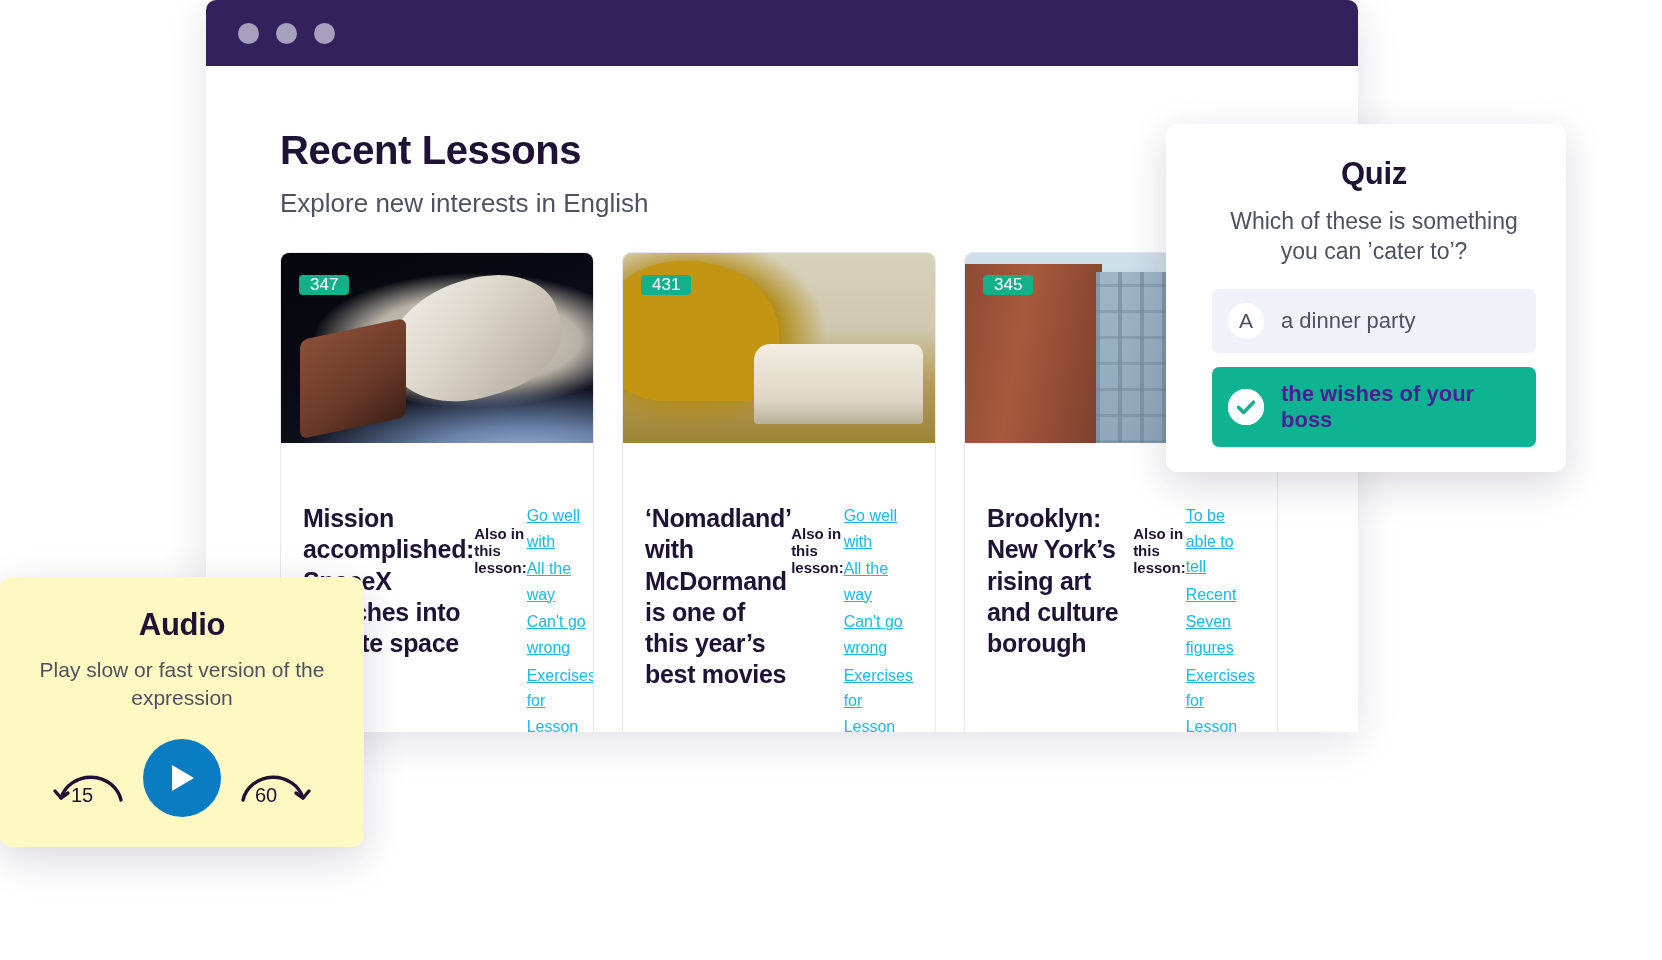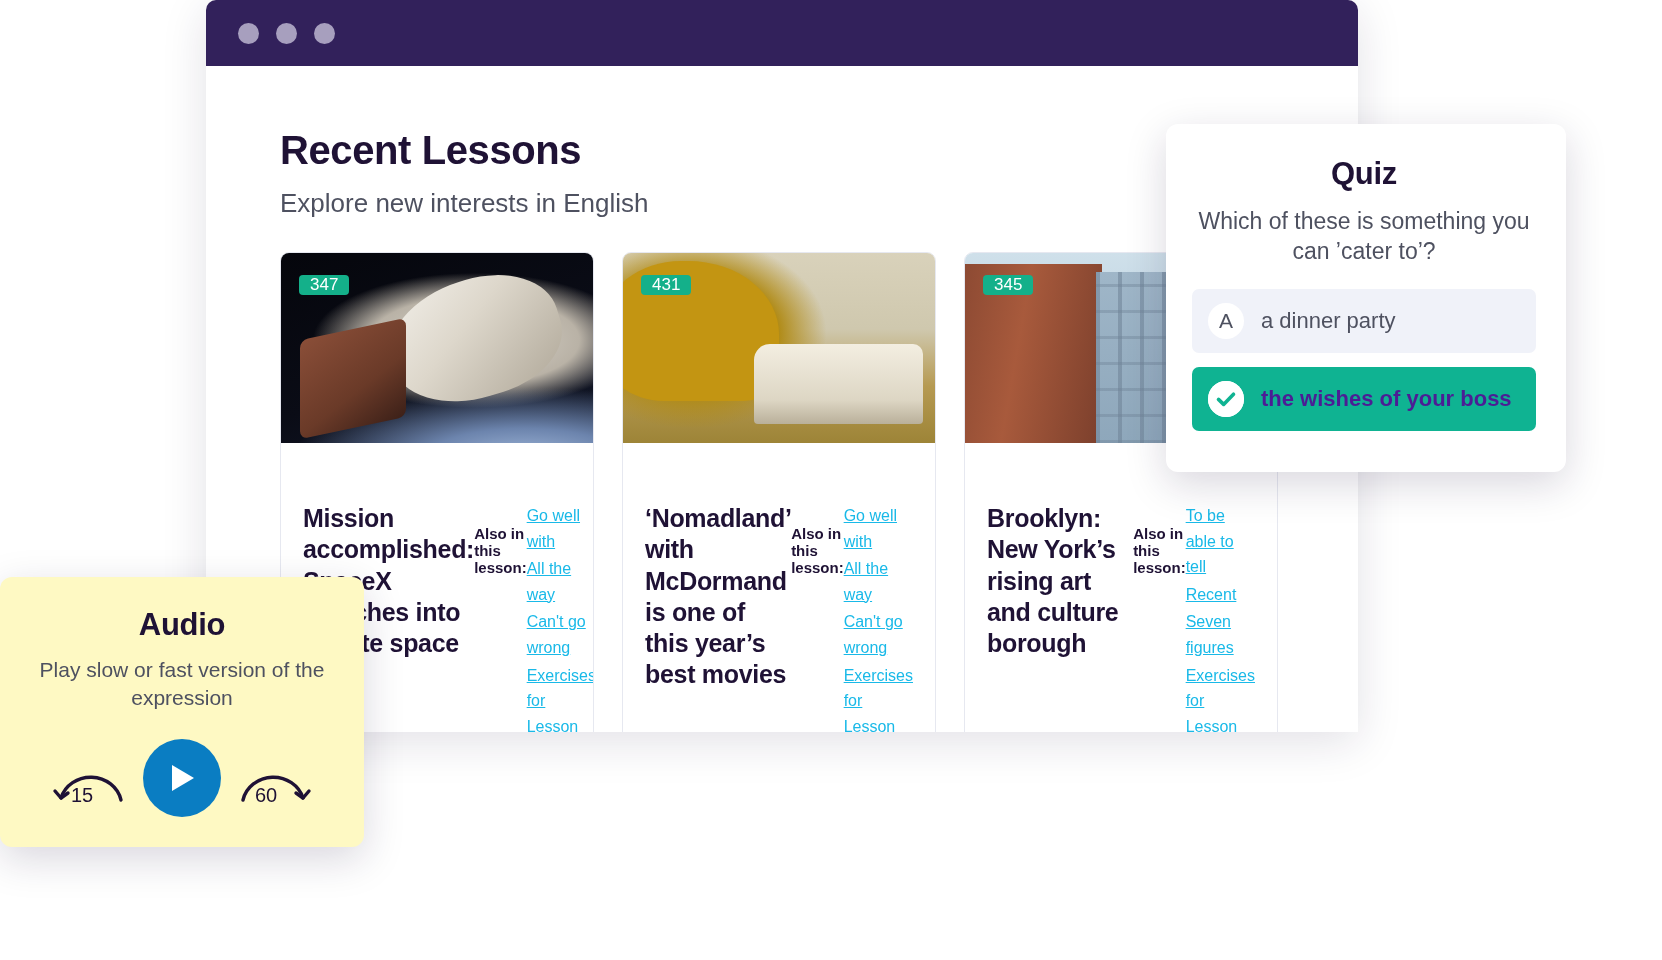--- a/index.html
+++ b/index.html
@@ -273,21 +273,21 @@
   
   .quiz-card {
     position: absolute;
     left: 1166px;
     top: 124px;
     width: 400px;
     height: 348px;
     background: #ffffff;
     border-radius: 12px;
     box-shadow: 0 12px 40px rgba(30,20,60,0.17);
-    padding: 32px 30px 0 26px;
+    padding: 32px 30px 0 46px;
     text-align: center;
   }
 
   .quiz-question {
     font-size: 23px;
     color: #4e5160;
     line-height: 1.32;
     margin-top: 14px;
   }
 
@@ -314,21 +314,21 @@
     background: #ffffff;
     display: flex;
     align-items: center;
     justify-content: center;
     flex: 0 0 auto;
     margin-right: 17px;
     font-size: 21px;
     color: #4e5160;
   }
 
-  .opt-text { font-size: 22px; color: #4e5160; text-align: right; }
+  .opt-text { font-size: 22px; color: #4e5160; }
 
   .quiz-option.correct .opt-text {
     color: #4c1d95;
     font-weight: bold;
   }
 </style>
 </head>
 <body>
 
 <div class="browser-window">

